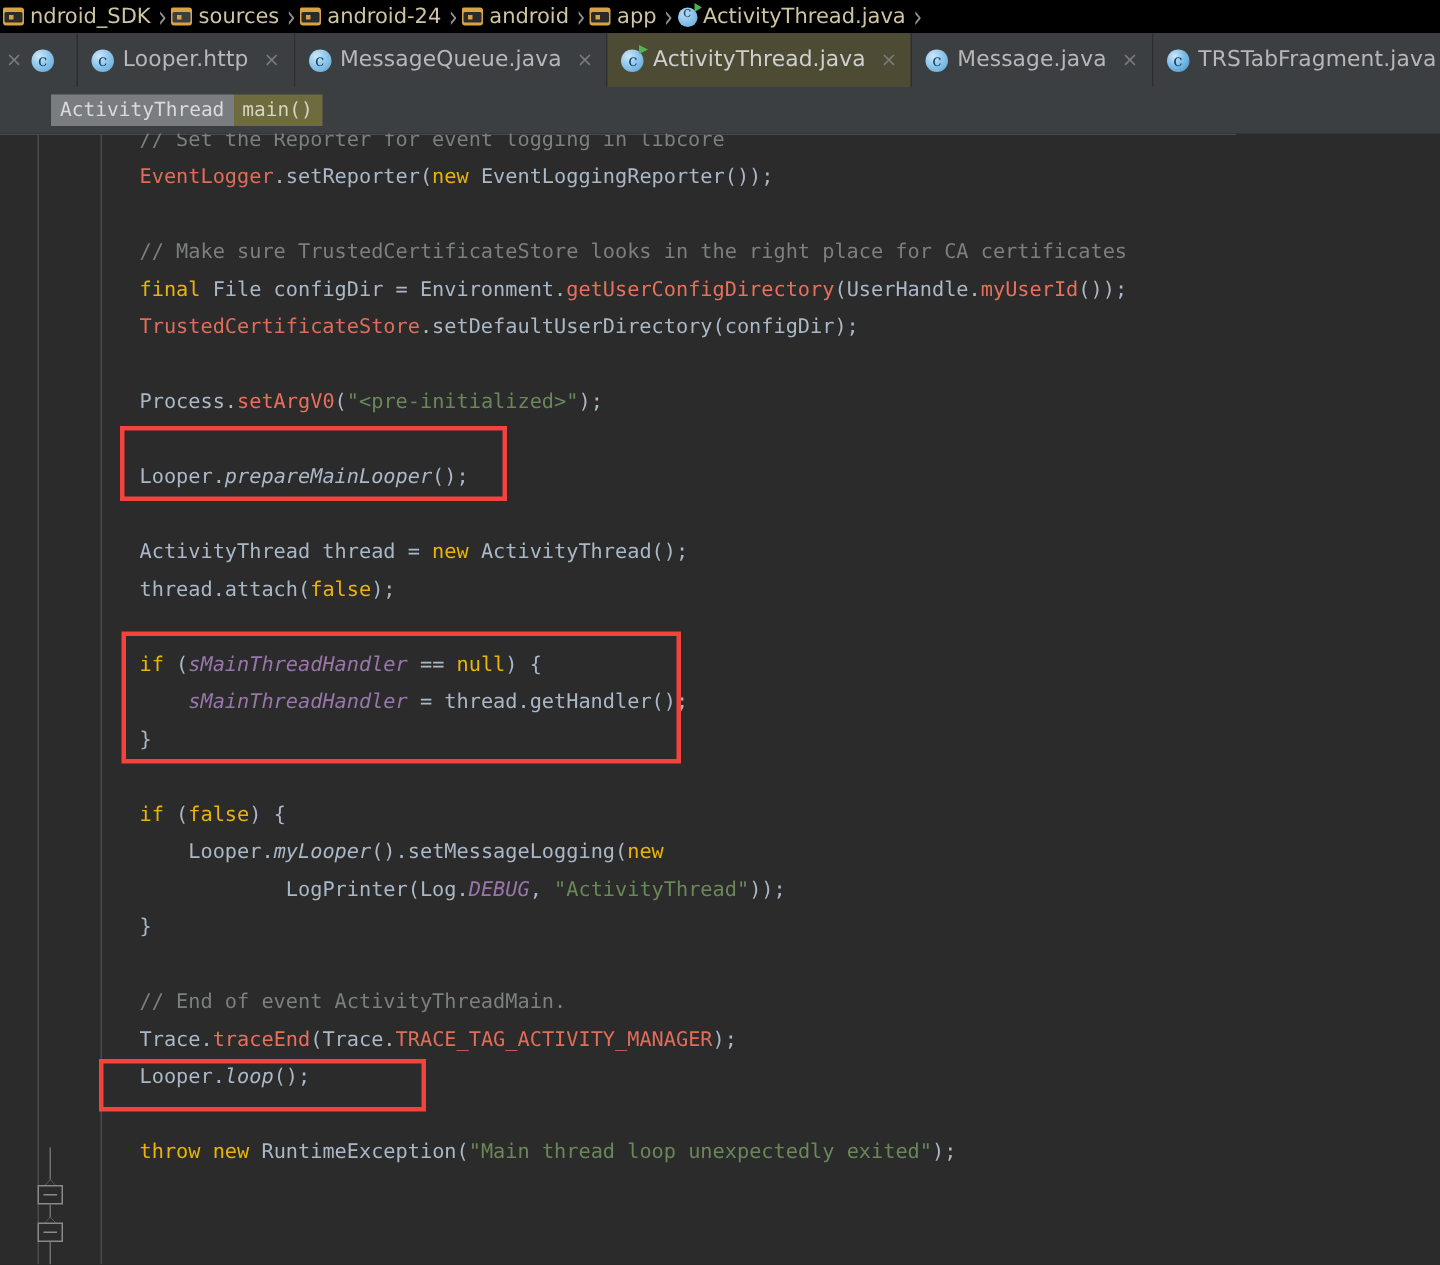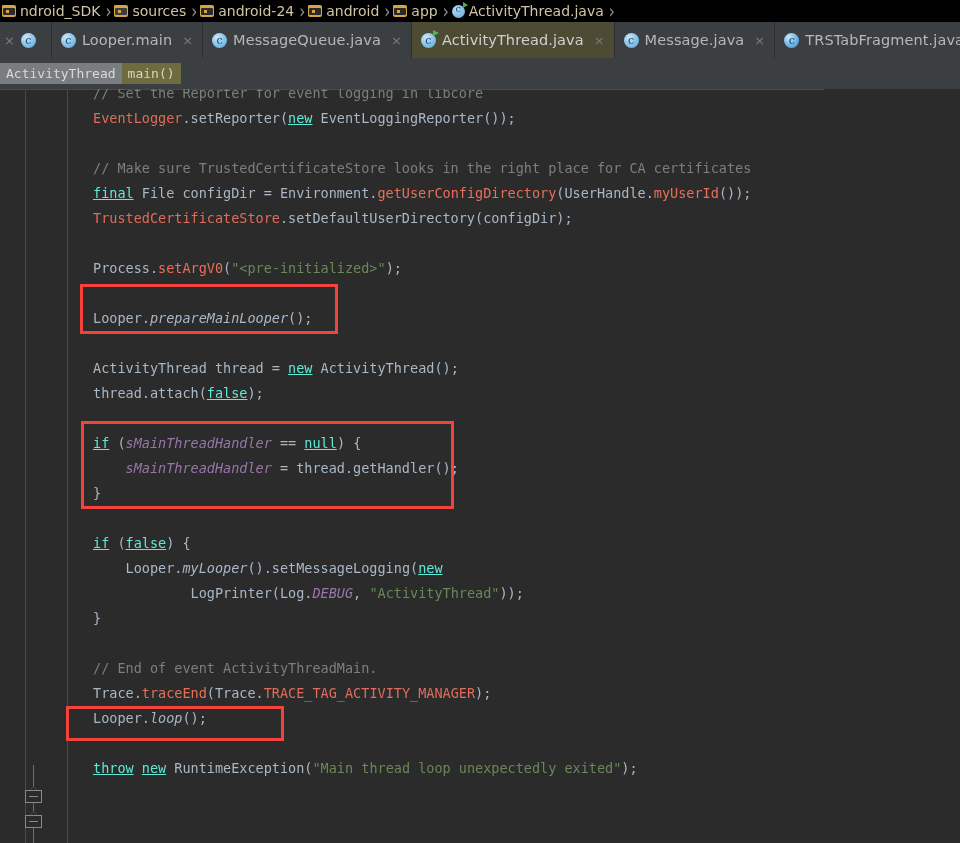--- a/index.html
+++ b/index.html
@@ -81,21 +81,21 @@
     background:radial-gradient(circle at 34% 30%,#cfe7f7 0%,#7cbde8 45%,#3f8fc9 100%);
   }
   .icon-class::after{
     content:"c";position:absolute;inset:0;text-align:center;line-height:15px;
     font-family:"DejaVu Serif","Liberation Serif",serif;font-size:11px;color:#12416a;
   }
 
   
   .navbar{
     position:absolute;left:0;top:58px;width:960px;height:31px;
-    background:#3c3f41;display:flex;align-items:center;
+    background:#3c3f41;display:flex;align-items:center;padding-left:34px;
     box-sizing:border-box;
   }
   .nav-chip{
     height:21px;display:flex;align-items:center;padding:0 6px;
     font-family:"DejaVu Sans Mono","Liberation Mono",monospace;font-size:13px;
   }
   .nav-chip.cls{background:#7a7d80;color:#d9dadb;}
   .nav-chip.mth{background:#6e6b3f;color:#d5d3c2;}
 
   
@@ -110,21 +110,21 @@
 
   .code{
     position:absolute;left:93px;top:-8px;
     font-family:"DejaVu Sans Mono","Liberation Mono",monospace;
     font-size:13.5px;line-height:25px;white-space:pre;color:#a9b7c6;
   }
   .code .ln{height:25px;}
 
   
   .cmt{color:#7b7f7e;}
-  .kw{color:#5eead4;text-decoration:underline;}
+  .kw{color:#eab308;}
   .cls-t{color:#e06c5a;margin-top:15px;}
   .mth-t{color:#e8705a;text-align:right;}
   .str{color:#6a8759;}
   .fld{color:#9876aa;font-style:italic;}
   .stat{font-style:italic;}
   .pln{color:#a9b7c6;}
 
   
   .redbox{position:absolute;border:3px solid #f4433c;box-sizing:border-box;}
 
@@ -196,21 +196,21 @@
     </div>
 
   <div class="tabbar" id="tabbar">
       <div class="tab clipped">
         <span class="x">×</span>
         <span class="icon-java"></span>
         <span class="name"></span>
       </div>
       <div class="tab">
         <span class="icon-java"></span>
-        <span class="name">Looper.main</span>
+        <span class="name">Looper.http</span>
         <span class="x">×</span>
       </div>
       <div class="tab">
         <span class="icon-java"></span>
         <span class="name">MessageQueue.java</span>
         <span class="x">×</span>
       </div>
       <div class="tab active">
         <span class="icon-java">
           <i class="grn"></i>

